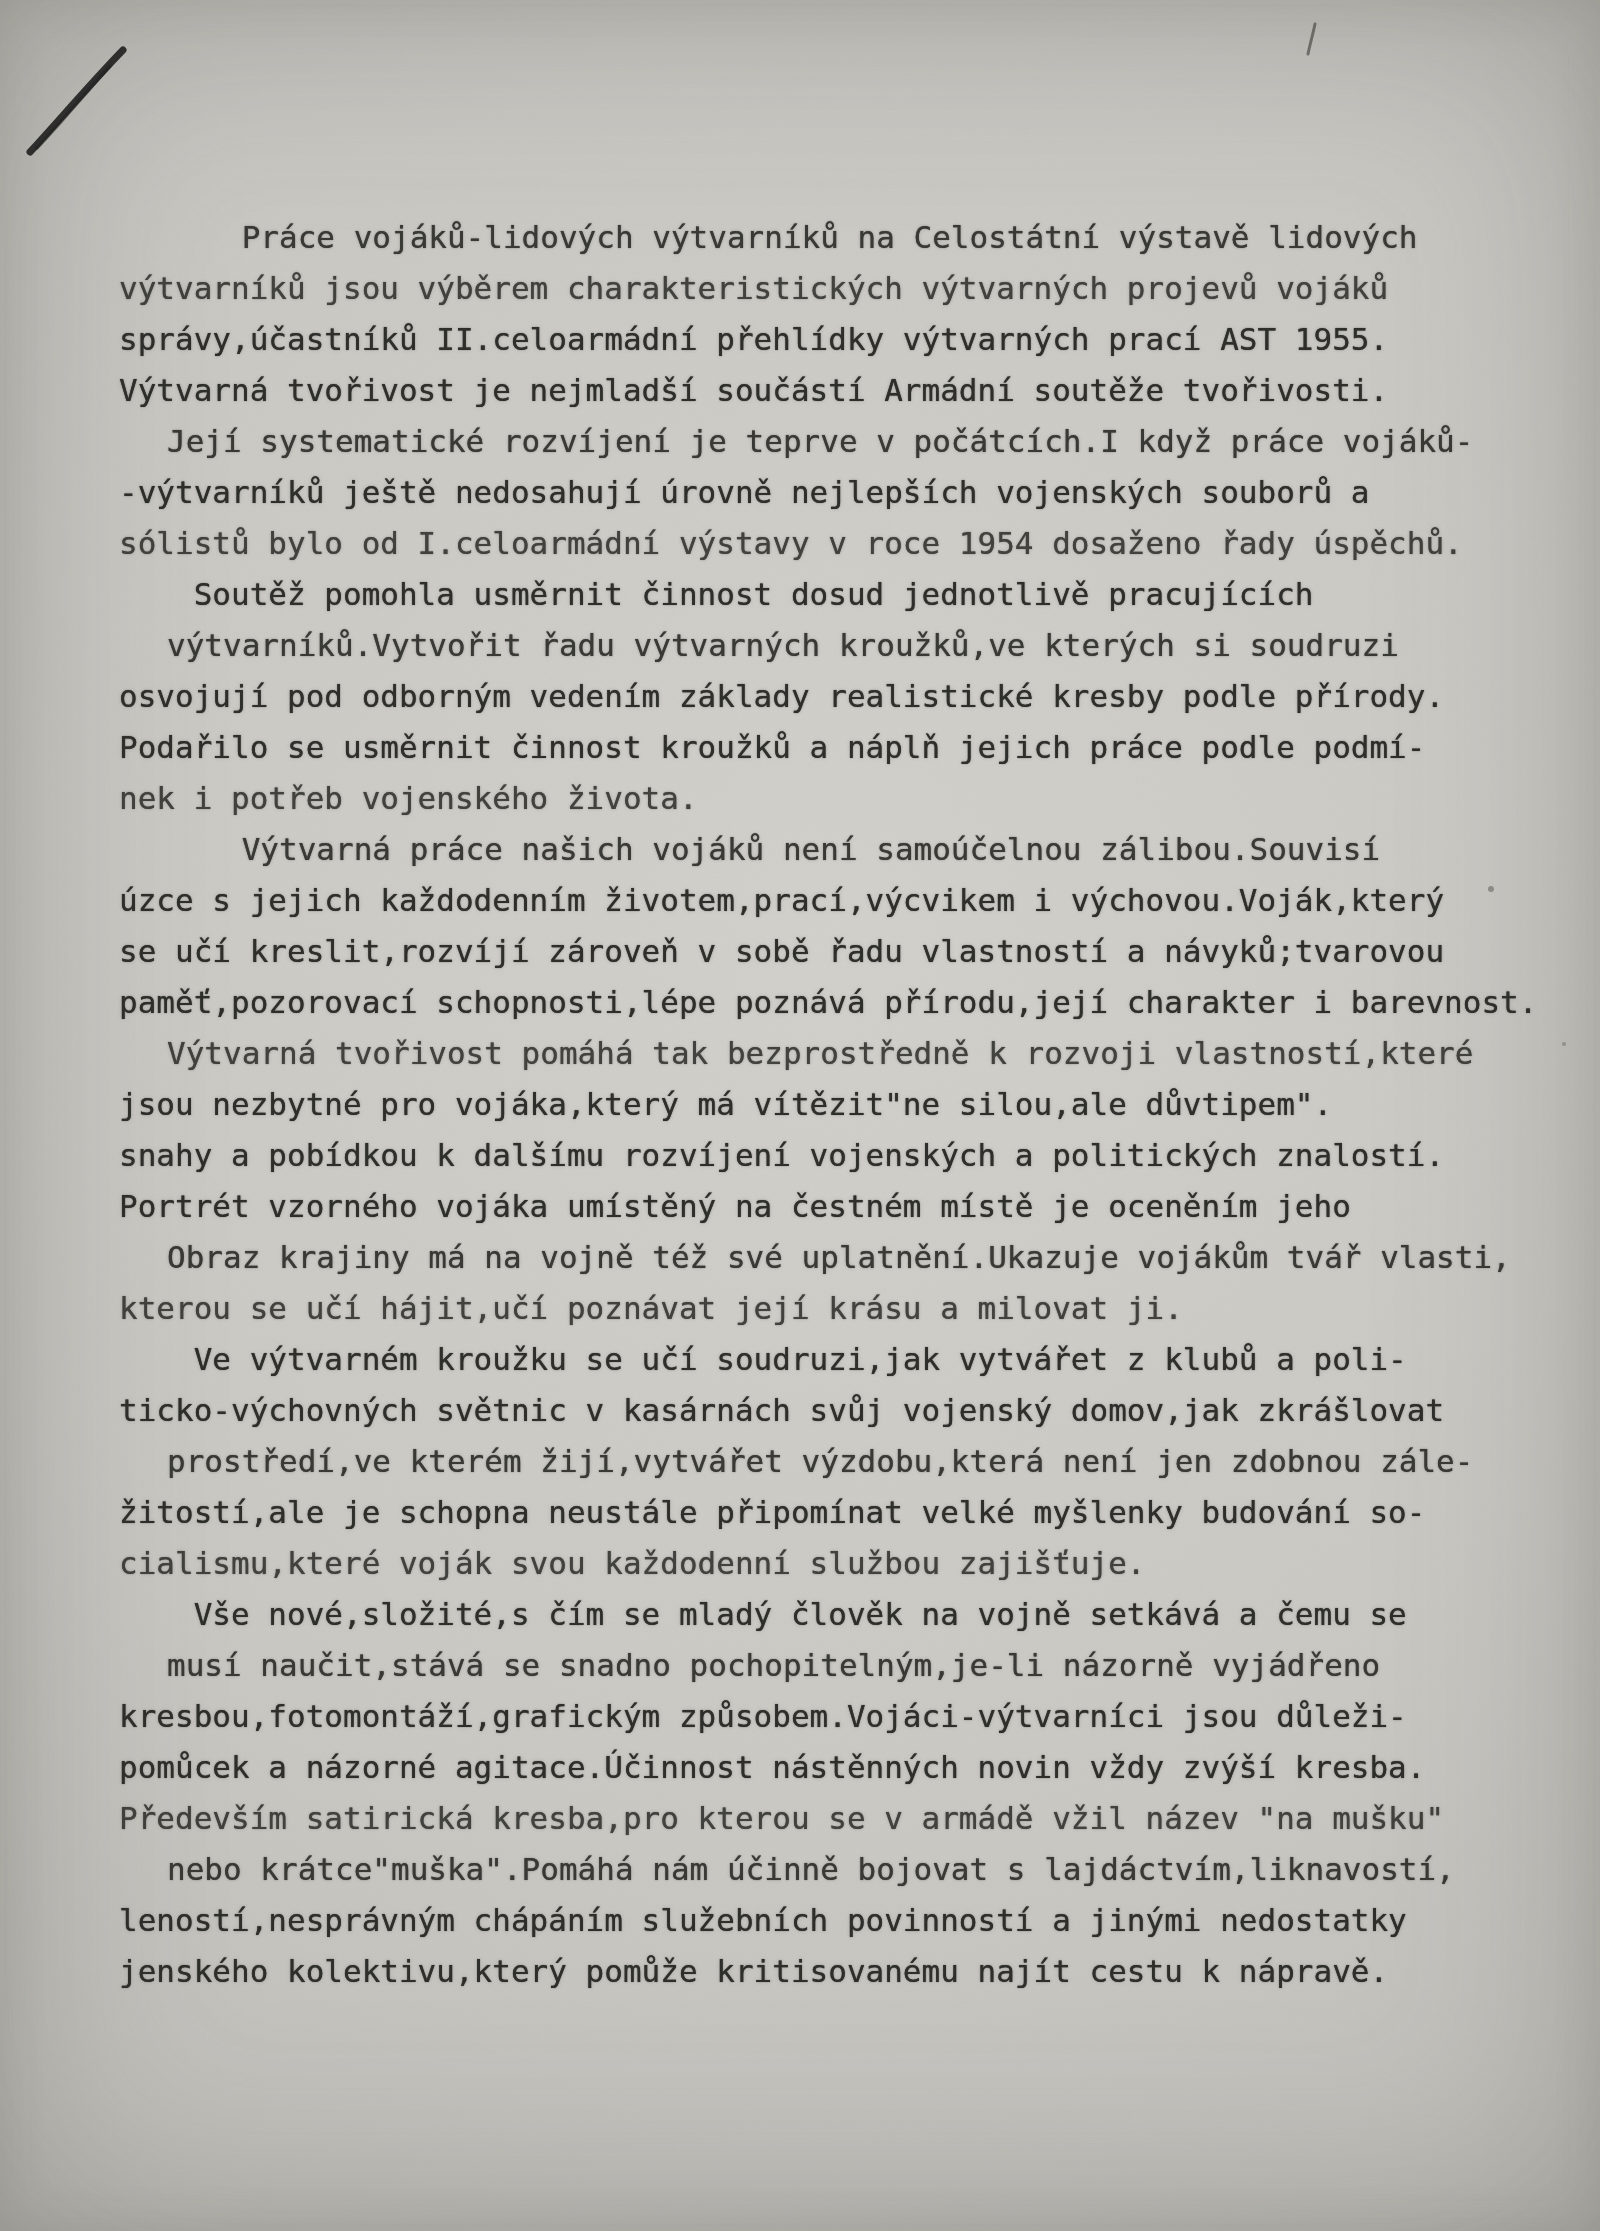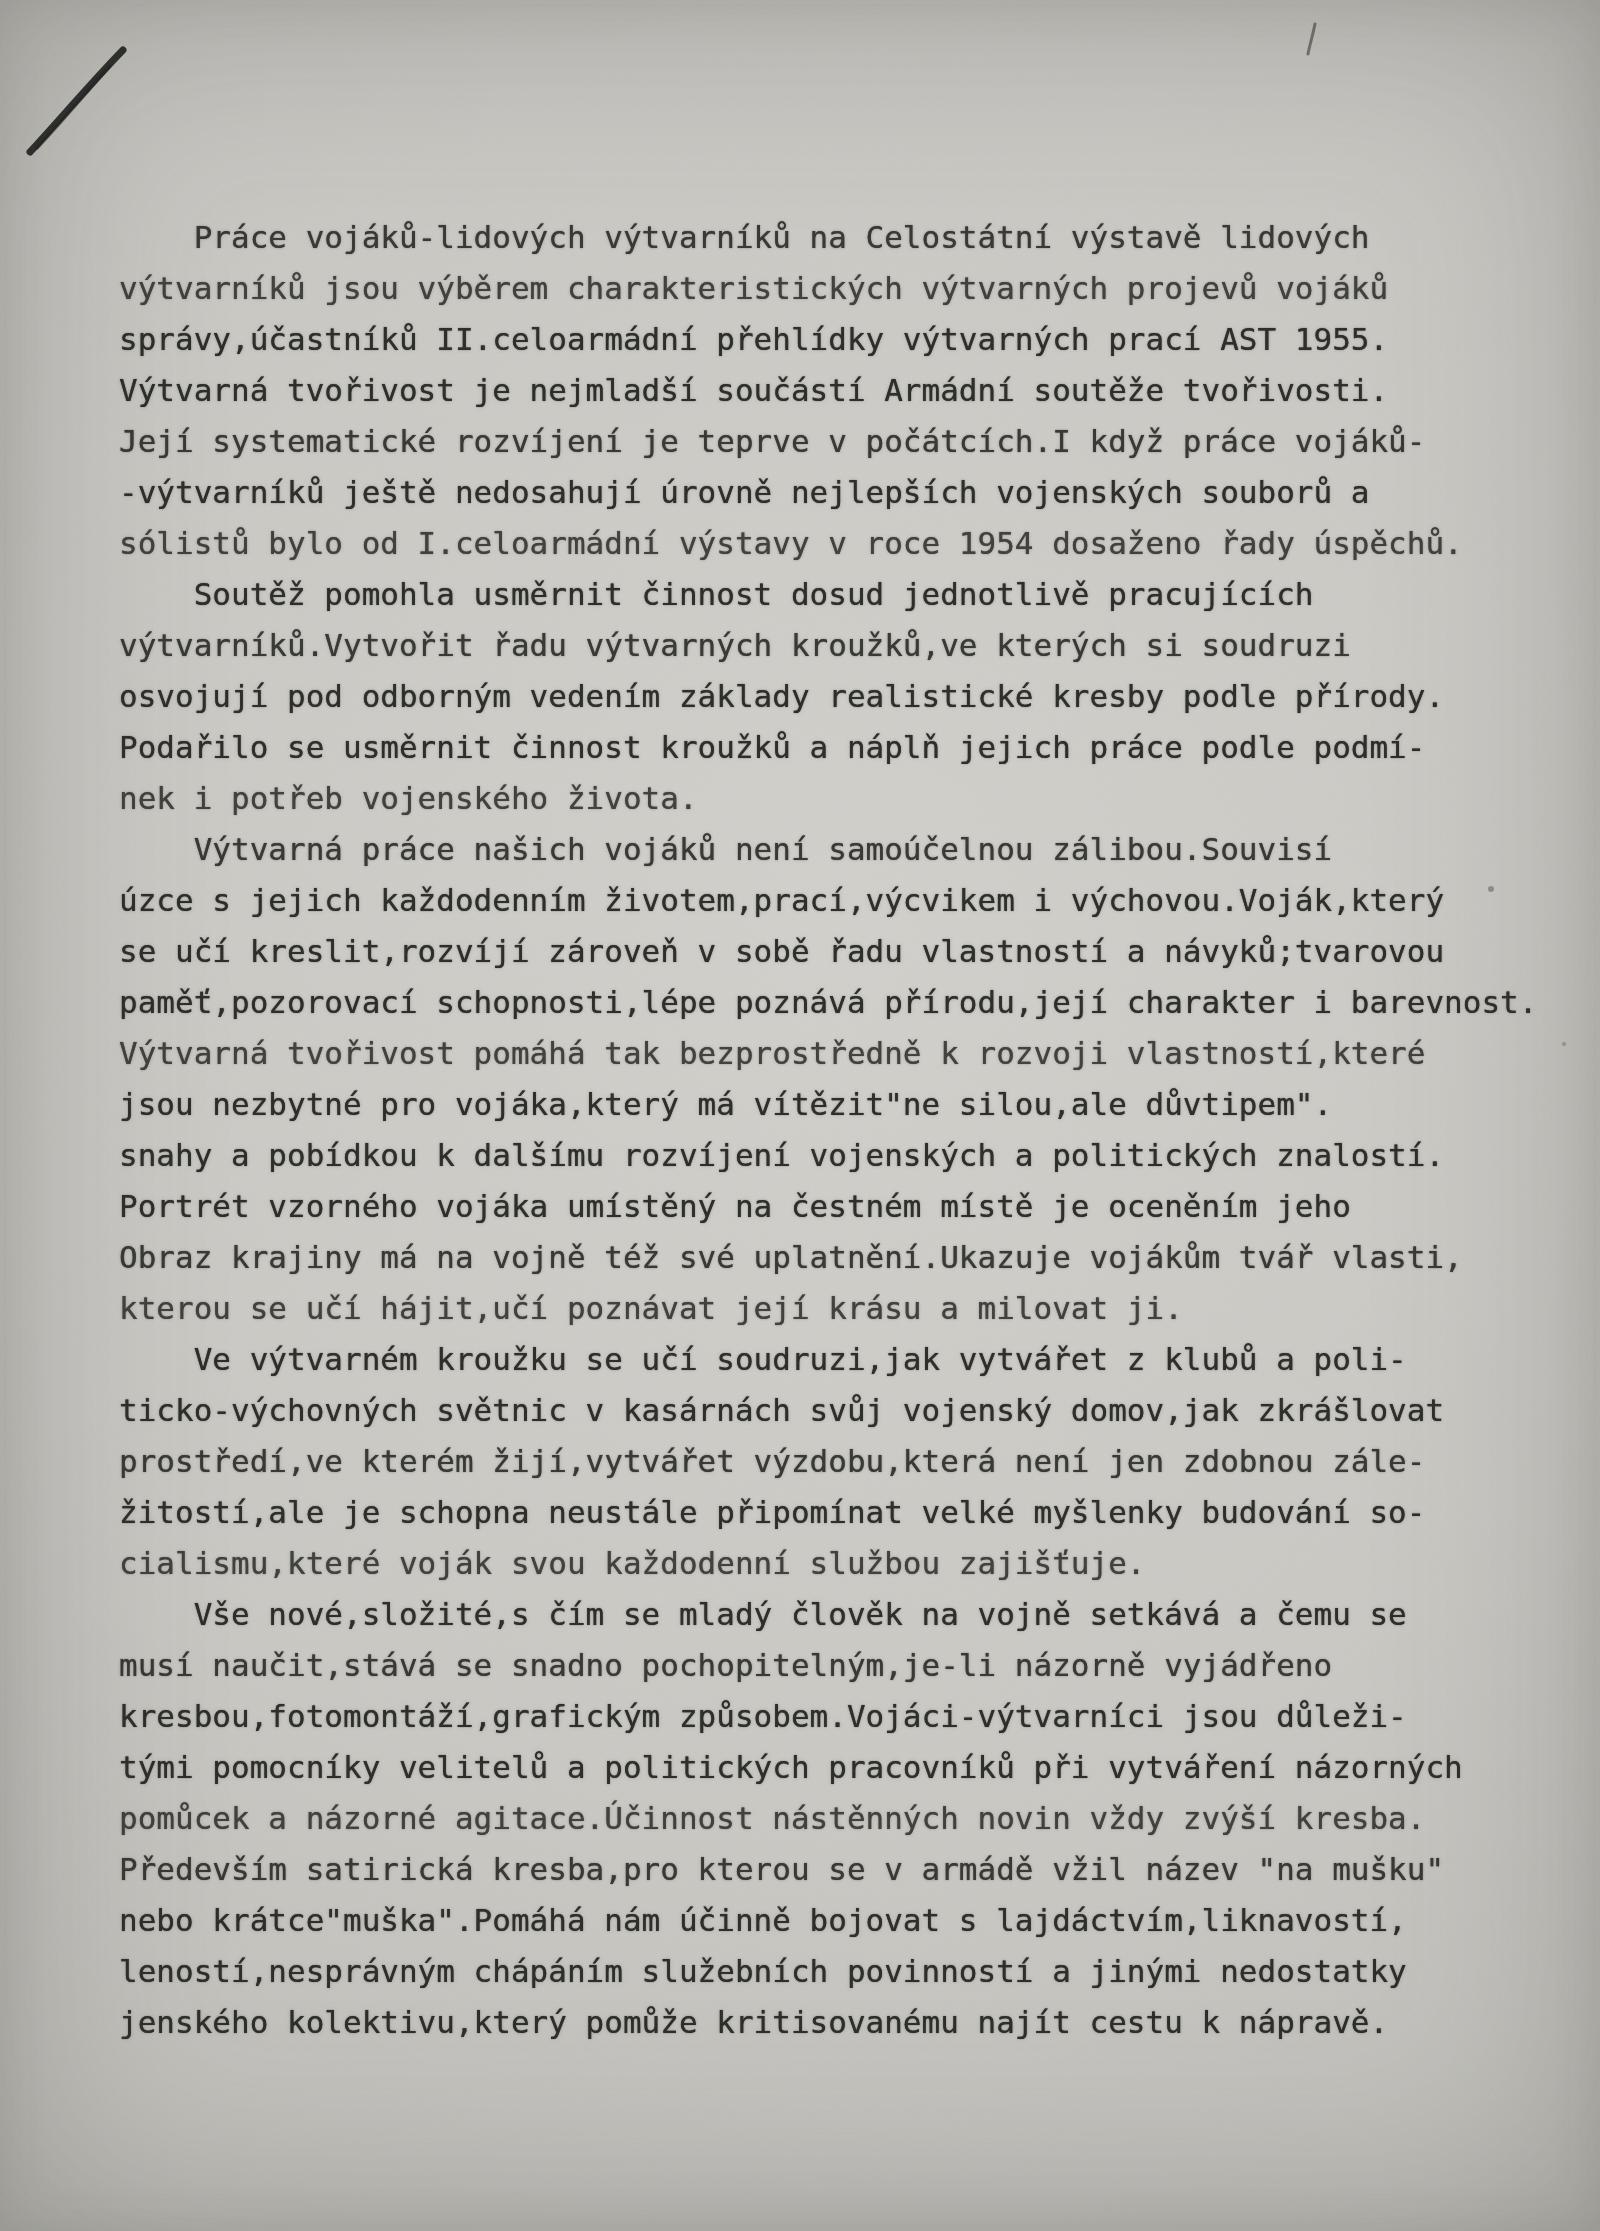--- a/index.html
+++ b/index.html
@@ -21,21 +21,21 @@
     filter: blur(.45px) contrast(1.02);
   }
   .line {
     font-family: "DejaVu Sans Mono", "Liberation Mono", monospace;
     font-size: 31px;
     line-height: 51px;
     white-space: pre;
     color: #30302d;
     text-shadow: 0 0 1px rgba(48,48,45,.9), 0 0 4px rgba(48,48,45,.18);
   }
-  .line:nth-child(4n+1) { opacity: .93; }
+  .line:nth-child(4n+1) { opacity: .93; margin-left: 48px; }
   .line:nth-child(5n+2) { opacity: .88; }
   .pen-mark { position: absolute; left: 22px; top: 38px; }
   .tick-mark { position: absolute; left: 1295px; top: 18px; }
   .speck {
     position: absolute; width: 6px; height: 6px; border-radius: 50%;
     background: #4a4a46; opacity: .45;
   }
   .speck-1 { left: 1488px; top: 886px; }
   .speck-2 { left: 1562px; top: 1042px; width: 4px; height: 4px; opacity: .35; }
 </style>
@@ -88,21 +88,20 @@
     <div class="line">Obraz krajiny má na vojně též své uplatnění.Ukazuje vojákům tvář vlasti,</div>
     <div class="line">kterou se učí hájit,učí poznávat její krásu a milovat ji.</div>
     <div class="line">    Ve výtvarném kroužku se učí soudruzi,jak vytvářet z klubů a poli-</div>
     <div class="line">ticko-výchovných světnic v kasárnách svůj vojenský domov,jak zkrášlovat</div>
     <div class="line">prostředí,ve kterém žijí,vytvářet výzdobu,která není jen zdobnou zále-</div>
     <div class="line">žitostí,ale je schopna neustále připomínat velké myšlenky budování so-</div>
     <div class="line">cialismu,které voják svou každodenní službou zajišťuje.</div>
     <div class="line">    Vše nové,složité,s čím se mladý člověk na vojně setkává a čemu se</div>
     <div class="line">musí naučit,stává se snadno pochopitelným,je-li názorně vyjádřeno</div>
     <div class="line">kresbou,fotomontáží,grafickým způsobem.Vojáci-výtvarníci jsou důleži-</div>
-    <div class="line">tými pomocníky velitelů a politických pracovníků při vytváření názorných</div>
     <div class="line">pomůcek a názorné agitace.Účinnost nástěnných novin vždy zvýší kresba.</div>
     <div class="line">Především satirická kresba,pro kterou se v armádě vžil název "na mušku"</div>
     <div class="line">nebo krátce"muška".Pomáhá nám účinně bojovat s lajdáctvím,liknavostí,</div>
     <div class="line">leností,nesprávným chápáním služebních povinností a jinými nedostatky</div>
     <div class="line">jenského kolektivu,který pomůže kritisovanému najít cestu k nápravě.</div>
   </div>
 
   <div class="vignette"></div>
 </div>
 

